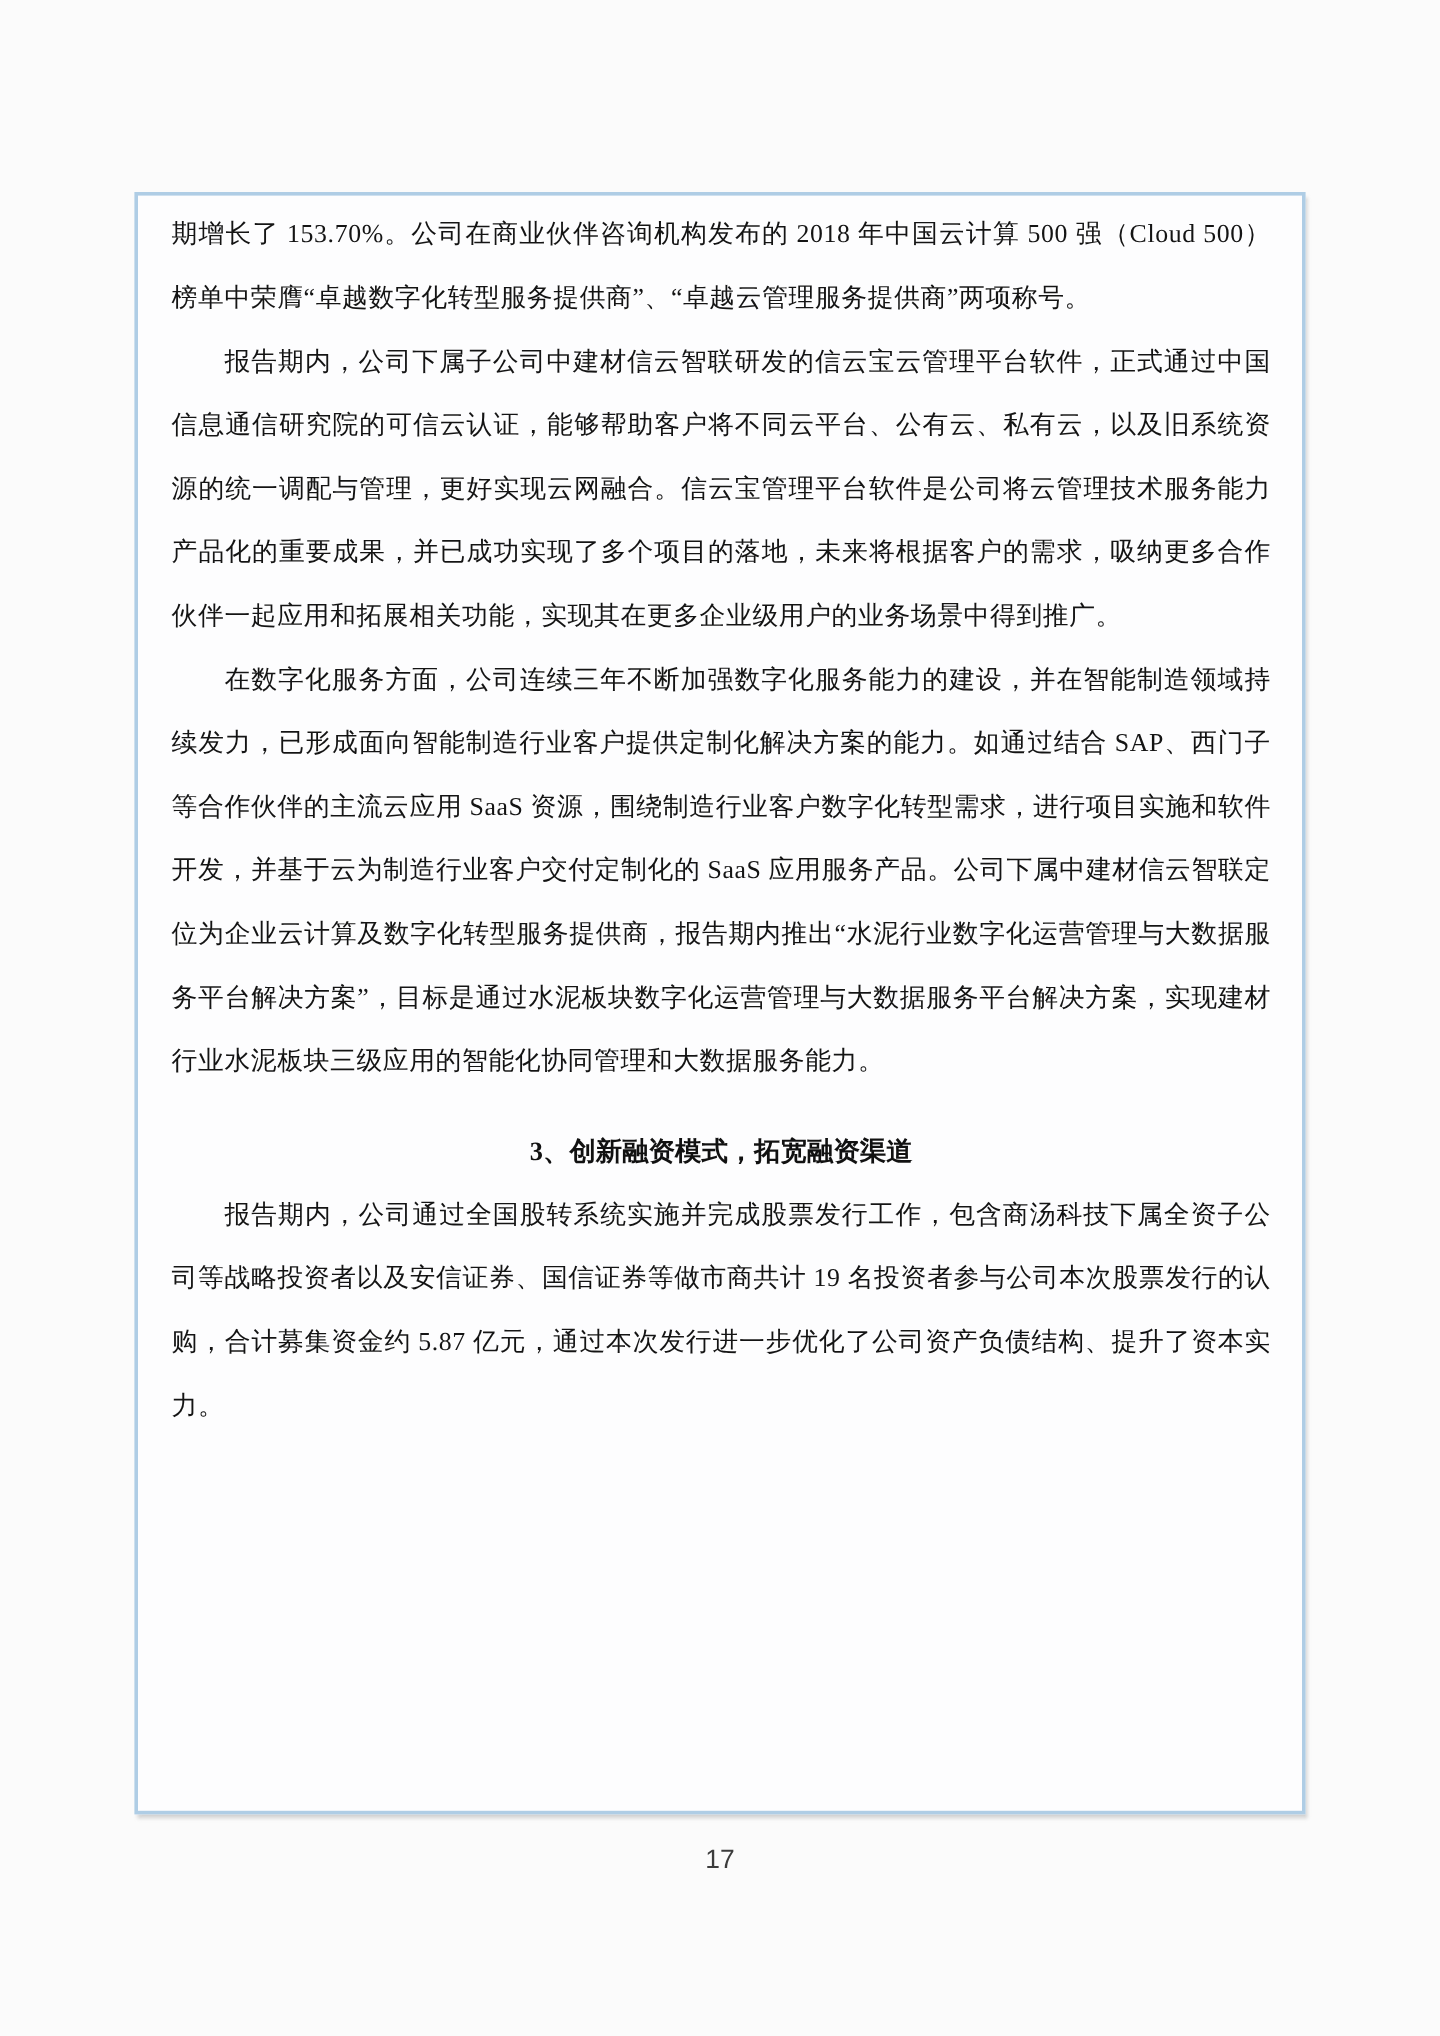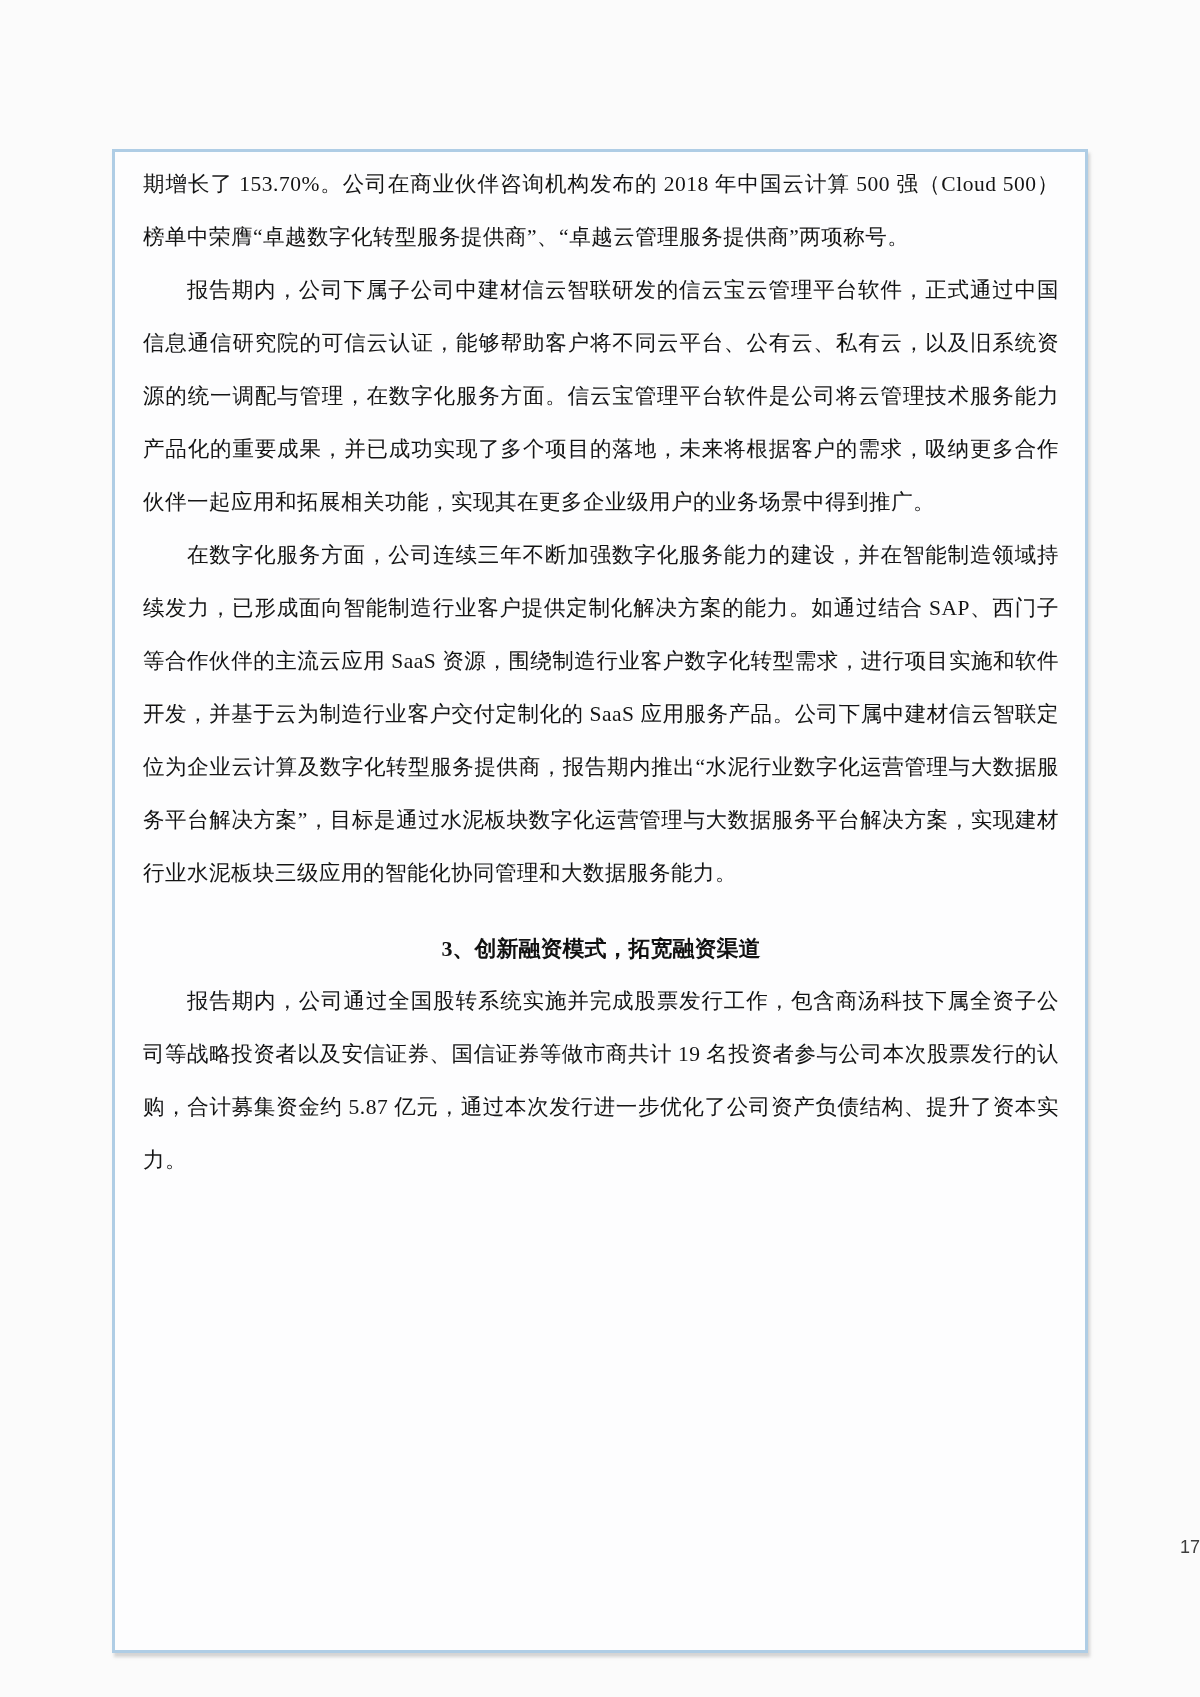--- a/index.html
+++ b/index.html
@@ -11,23 +11,23 @@
     position: relative;
     width: 1200px;
     height: 1697px;
     background: #fbfbfb;
     overflow: hidden;
     font-family: "Liberation Serif", "DejaVu Serif", serif;
   }
   .content-box {
     position: absolute;
     left: 112px;
-    top: 149px;
+    top: 160px;
     width: 976px;
-    height: 1504px;
+    height: 1352px;
     box-sizing: border-box;
     background: #fdfdfe;
     border: 3px solid #afcde5;
     box-shadow: 2px 4px 3px rgba(165,165,165,0.45);
     padding: 6px 26px 0 28px;
     overflow: hidden;
   }
   .body-para {
     margin: 0;
     font-size: 21.5px;
@@ -48,32 +48,32 @@
     line-height: 53px;
     font-weight: bold;
     color: #111;
     text-align: center;
   }
   .page-number {
     position: absolute;
     left: 0;
     top: 1537px;
     width: 100%;
-    text-align: right;
+    text-align: center;
     font-family: "Liberation Sans", "DejaVu Sans", sans-serif;
-    font-size: 18px;
+    font-size: 22px;
     color: #3c3c3c;
   }
 </style>
 </head>
 <body>
 
 <div class="page">
   <div class="content-box">
     <p class="body-para noindent">期增长了 153.70%。公司在商业伙伴咨询机构发布的 2018 年中国云计算 500 强（Cloud 500）榜单中荣膺“卓越数字化转型服务提供商”、“卓越云管理服务提供商”两项称号。</p>
-    <p class="body-para indent">报告期内，公司下属子公司中建材信云智联研发的信云宝云管理平台软件，正式通过中国信息通信研究院的可信云认证，能够帮助客户将不同云平台、公有云、私有云，以及旧系统资源的统一调配与管理，在数字化服务方面。信云宝管理平台软件是公司将云管理技术服务能力产品化的重要成果，并已成功实现了多个项目的落地，未来将根据客户的需求，吸纳更多合作伙伴一起应用和拓展相关功能，实现其在更多企业级用户的业务场景中得到推广。</p>
+    <p class="body-para indent">报告期内，公司下属子公司中建材信云智联研发的信云宝云管理平台软件，正式通过中国信息通信研究院的可信云认证，能够帮助客户将不同云平台、公有云、私有云，以及旧系统资源的统一调配与管理，更好实现云网融合。信云宝管理平台软件是公司将云管理技术服务能力产品化的重要成果，并已成功实现了多个项目的落地，未来将根据客户的需求，吸纳更多合作伙伴一起应用和拓展相关功能，实现其在更多企业级用户的业务场景中得到推广。</p>
     <p class="body-para indent">在数字化服务方面，公司连续三年不断加强数字化服务能力的建设，并在智能制造领域持续发力，已形成面向智能制造行业客户提供定制化解决方案的能力。如通过结合 SAP、西门子等合作伙伴的主流云应用 SaaS 资源，围绕制造行业客户数字化转型需求，进行项目实施和软件开发，并基于云为制造行业客户交付定制化的 SaaS 应用服务产品。公司下属中建材信云智联定位为企业云计算及数字化转型服务提供商，报告期内推出“水泥行业数字化运营管理与大数据服务平台解决方案”，目标是通过水泥板块数字化运营管理与大数据服务平台解决方案，实现建材行业水泥板块三级应用的智能化协同管理和大数据服务能力。</p>
     <h3 class="section-heading">3、创新融资模式，拓宽融资渠道</h3>
     <p class="body-para indent">报告期内，公司通过全国股转系统实施并完成股票发行工作，包含商汤科技下属全资子公司等战略投资者以及安信证券、国信证券等做市商共计 19 名投资者参与公司本次股票发行的认购，合计募集资金约 5.87 亿元，通过本次发行进一步优化了公司资产负债结构、提升了资本实力。</p>
 
   </div>
   <div class="page-number">17</div>
 </div>
 
 </body></html>

